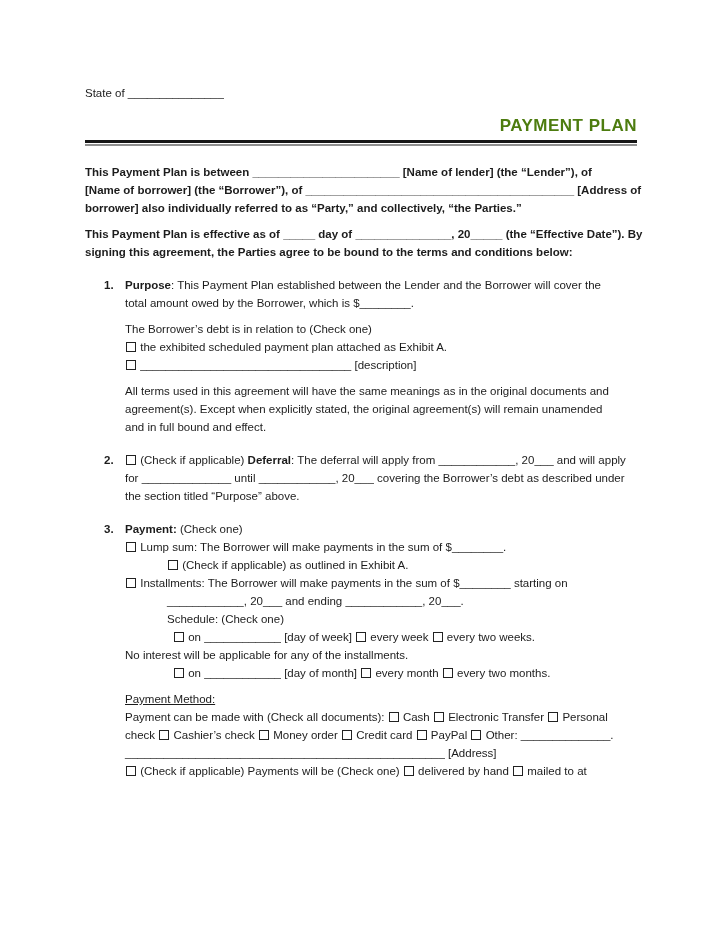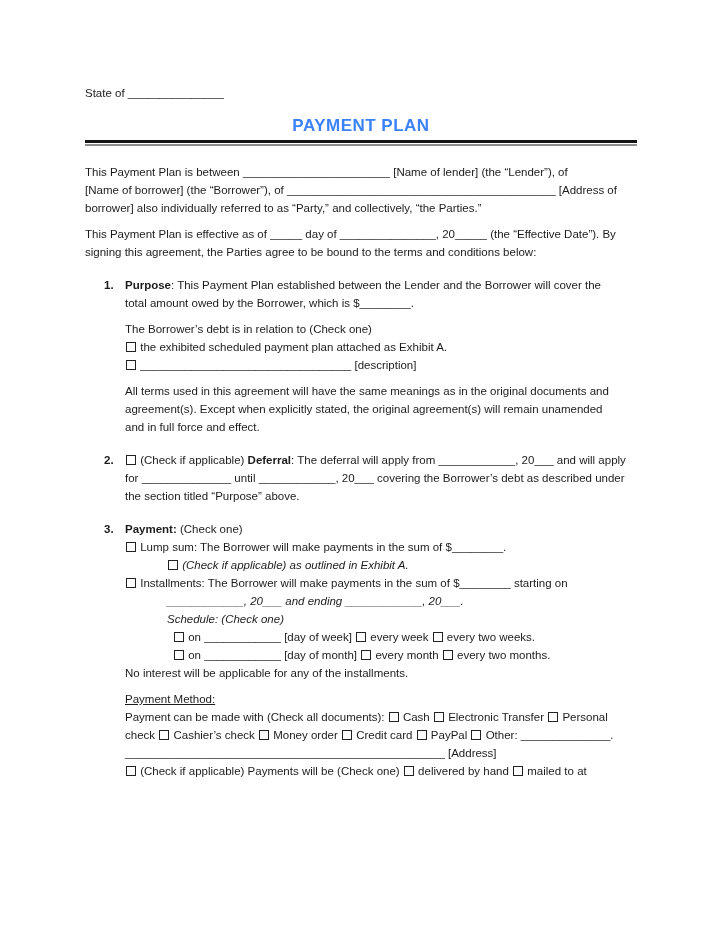--- a/index.html
+++ b/index.html
@@ -6,30 +6,30 @@
   .page{
     position:relative;width:720px;height:779px;background:#ffffff;
     font-family:"Liberation Sans","DejaVu Sans",sans-serif;
     font-size:11.5px;line-height:18px;color:#1c1c1c;
     outline:1px solid #e7e7e7;overflow:hidden;
   }
   .content{position:absolute;left:85px;top:84px;width:552px;}
   .state-line{white-space:nowrap;}
   .title{
     margin:12px 0 0 0;font-size:17px;line-height:24px;font-weight:700;
-    text-align:center;letter-spacing:.5px;color:#3b82f6;
+    text-align:right;letter-spacing:.5px;color:#4d7c0f;
   }
   .rule{margin-top:2px;height:8px;}
   .rule .r1{height:3px;background:#151515;}
   .rule .r2{height:2px;margin-top:1px;background:#8f8f8f;}
   .doc-body{margin-top:15px;}
   .line{position:relative;white-space:nowrap;}
-  .ind0{padding-left:0;}
+  .ind0{padding-left:0;font-weight:bold;}
   .ind1{padding-left:40px;}
-  .ind2{padding-left:82px;font-style:italic;}
+  .ind2{padding-left:82px;}
   .ind3{padding-left:88px;}
   .gap-para{margin-top:8px;}
   .gap-item{margin-top:15px;}
   .num{position:absolute;left:19px;font-weight:700;}
   .b{font-weight:700;}
   .u{text-decoration:underline;}
   .cb{
     display:inline-block;width:8px;height:8px;border:1px solid #222;
     margin:0 1px;vertical-align:-0.5px;background:#fff;
   }
@@ -57,33 +57,33 @@
         <div class="line ind0"><span>borrower] also individually referred to as “Party,” and collectively, “the Parties.”</span></div>
         <div class="line ind0 gap-para"><span>This Payment Plan is effective as of </span><span class="blank">_____</span><span> day of </span><span class="blank">_______________</span><span>, 20</span><span class="blank">_____</span><span> (the “Effective Date”). By</span></div>
         <div class="line ind0"><span>signing this agreement, the Parties agree to be bound to the terms and conditions below:</span></div>
         <div class="line ind1 gap-item"><span class="num">1.</span><span class="b">Purpose</span><span>: This Payment Plan established between the Lender and the Borrower will cover the</span></div>
         <div class="line ind1"><span>total amount owed by the Borrower, which is $</span><span class="blank">________</span><span>.</span></div>
         <div class="line ind1 gap-para"><span>The Borrower’s debt is in relation to (Check one)</span></div>
         <div class="line ind1"><span class="cb"></span><span> the exhibited scheduled payment plan attached as Exhibit A.</span></div>
         <div class="line ind1"><span class="cb"></span><span> </span><span class="blank">_________________________________</span><span> [description]</span></div>
         <div class="line ind1 gap-para"><span>All terms used in this agreement will have the same meanings as in the original documents and</span></div>
         <div class="line ind1"><span>agreement(s). Except when explicitly stated, the original agreement(s) will remain unamended</span></div>
-        <div class="line ind1"><span>and in full force and effect.</span></div>
+        <div class="line ind1"><span>and in full bound and effect.</span></div>
         <div class="line ind1 gap-item"><span class="num">2.</span><span class="cb"></span><span> (Check if applicable) </span><span class="b">Deferral</span><span>: The deferral will apply from </span><span class="blank">____________</span><span>, 20</span><span class="blank">___</span><span> and will apply</span></div>
         <div class="line ind1"><span>for </span><span class="blank">______________</span><span> until </span><span class="blank">____________</span><span>, 20</span><span class="blank">___</span><span> covering the Borrower’s debt as described under</span></div>
         <div class="line ind1"><span>the section titled “Purpose” above.</span></div>
         <div class="line ind1 gap-item"><span class="num">3.</span><span class="b">Payment:</span><span> (Check one)</span></div>
         <div class="line ind1"><span class="cb"></span><span> Lump sum: The Borrower will make payments in the sum of $</span><span class="blank">________</span><span>.</span></div>
         <div class="line ind2"><span class="cb"></span><span> (Check if applicable) as outlined in Exhibit A.</span></div>
         <div class="line ind1"><span class="cb"></span><span> Installments: The Borrower will make payments in the sum of $</span><span class="blank">________</span><span> starting on</span></div>
         <div class="line ind2"><span class="blank">____________</span><span>, 20</span><span class="blank">___</span><span> and ending </span><span class="blank">____________</span><span>, 20</span><span class="blank">___</span><span>.</span></div>
         <div class="line ind2"><span>Schedule: (Check one)</span></div>
         <div class="line ind3"><span class="cb"></span><span> on </span><span class="blank">____________</span><span> [day of week] </span><span class="cb"></span><span> every week </span><span class="cb"></span><span> every two weeks.</span></div>
+        <div class="line ind1"><span>No interest will be applicable for any of the installments.</span></div>
         <div class="line ind3"><span class="cb"></span><span> on </span><span class="blank">____________</span><span> [day of month] </span><span class="cb"></span><span> every month </span><span class="cb"></span><span> every two months.</span></div>
-        <div class="line ind1"><span>No interest will be applicable for any of the installments.</span></div>
         <div class="line ind1 gap-para"><span class="u">Payment Method:</span></div>
         <div class="line ind1"><span>Payment can be made with (Check all documents): </span><span class="cb"></span><span> Cash </span><span class="cb"></span><span> Electronic Transfer </span><span class="cb"></span><span> Personal</span></div>
         <div class="line ind1"><span>check </span><span class="cb"></span><span> Cashier’s check </span><span class="cb"></span><span> Money order </span><span class="cb"></span><span> Credit card </span><span class="cb"></span><span> PayPal </span><span class="cb"></span><span> Other: </span><span class="blank">______________</span><span>.</span></div>
         <div class="line ind1"><span class="blank">__________________________________________________</span><span> [Address]</span></div>
         <div class="line ind1"><span> </span><span class="cb"></span><span> (Check if applicable) Payments will be (Check one) </span><span class="cb"></span><span> delivered by hand </span><span class="cb"></span><span> mailed to at</span></div>
       </div>
   </div>
   <div class="logo">
     <div class="lv"></div>
     <div class="lh"></div>

